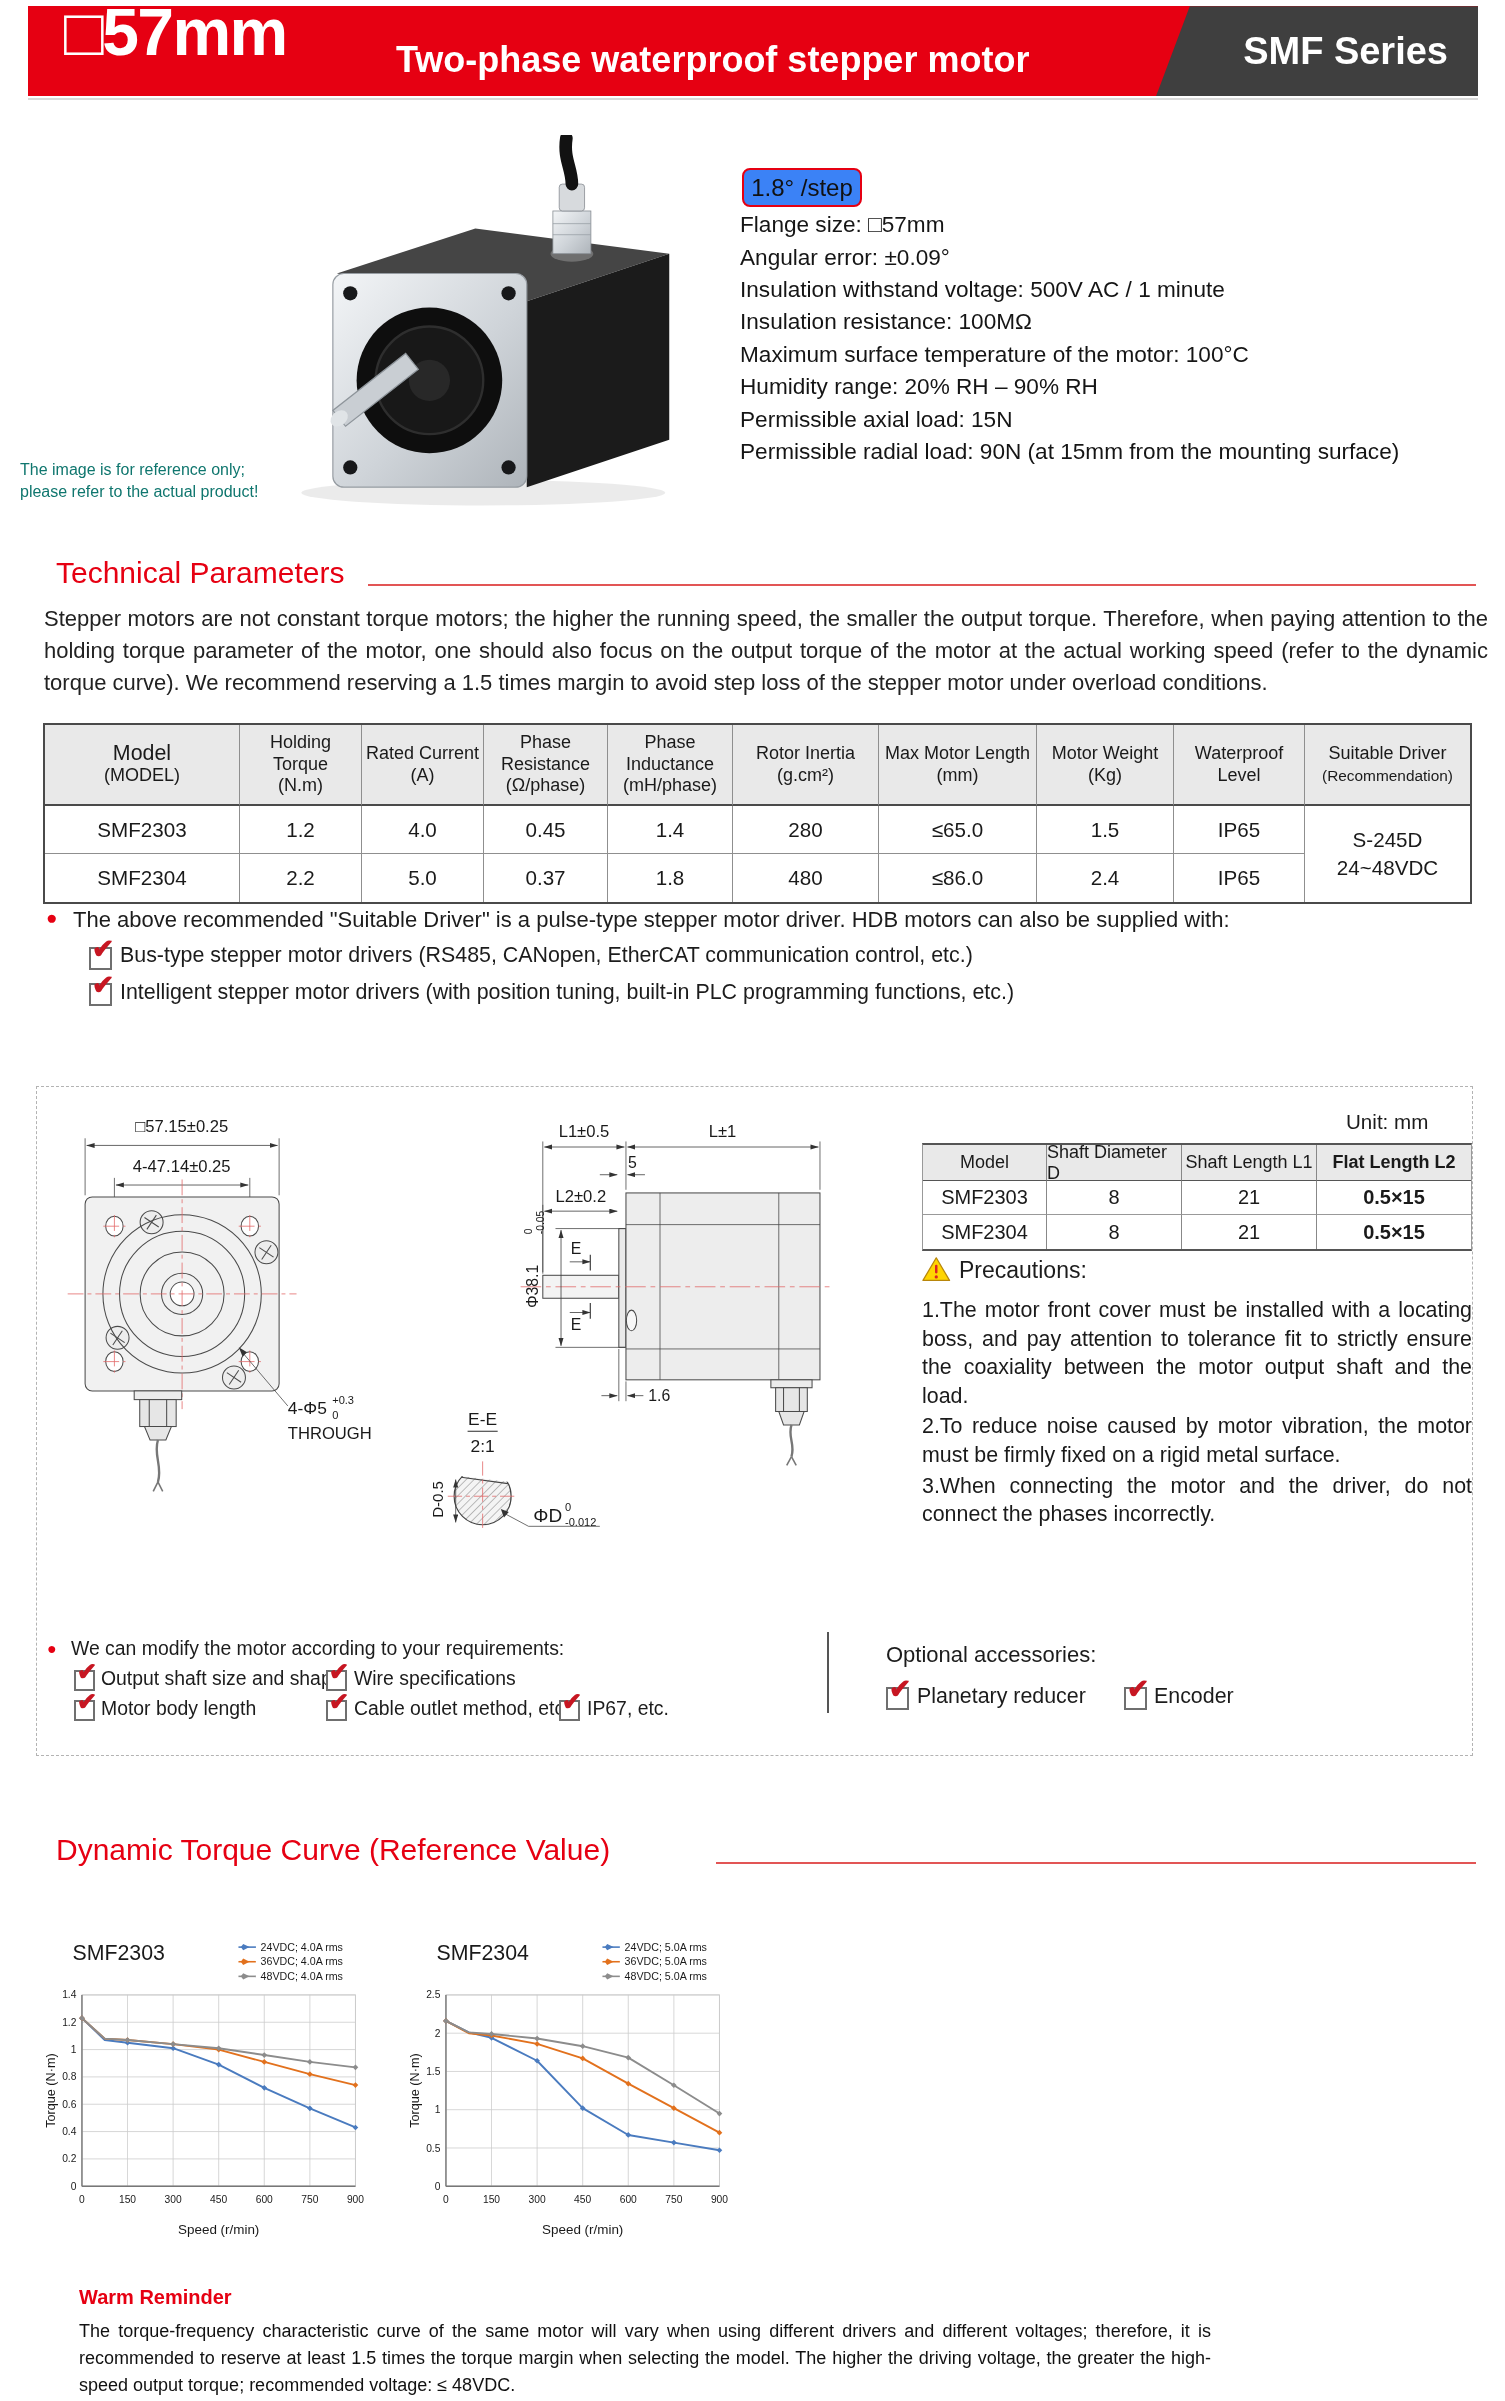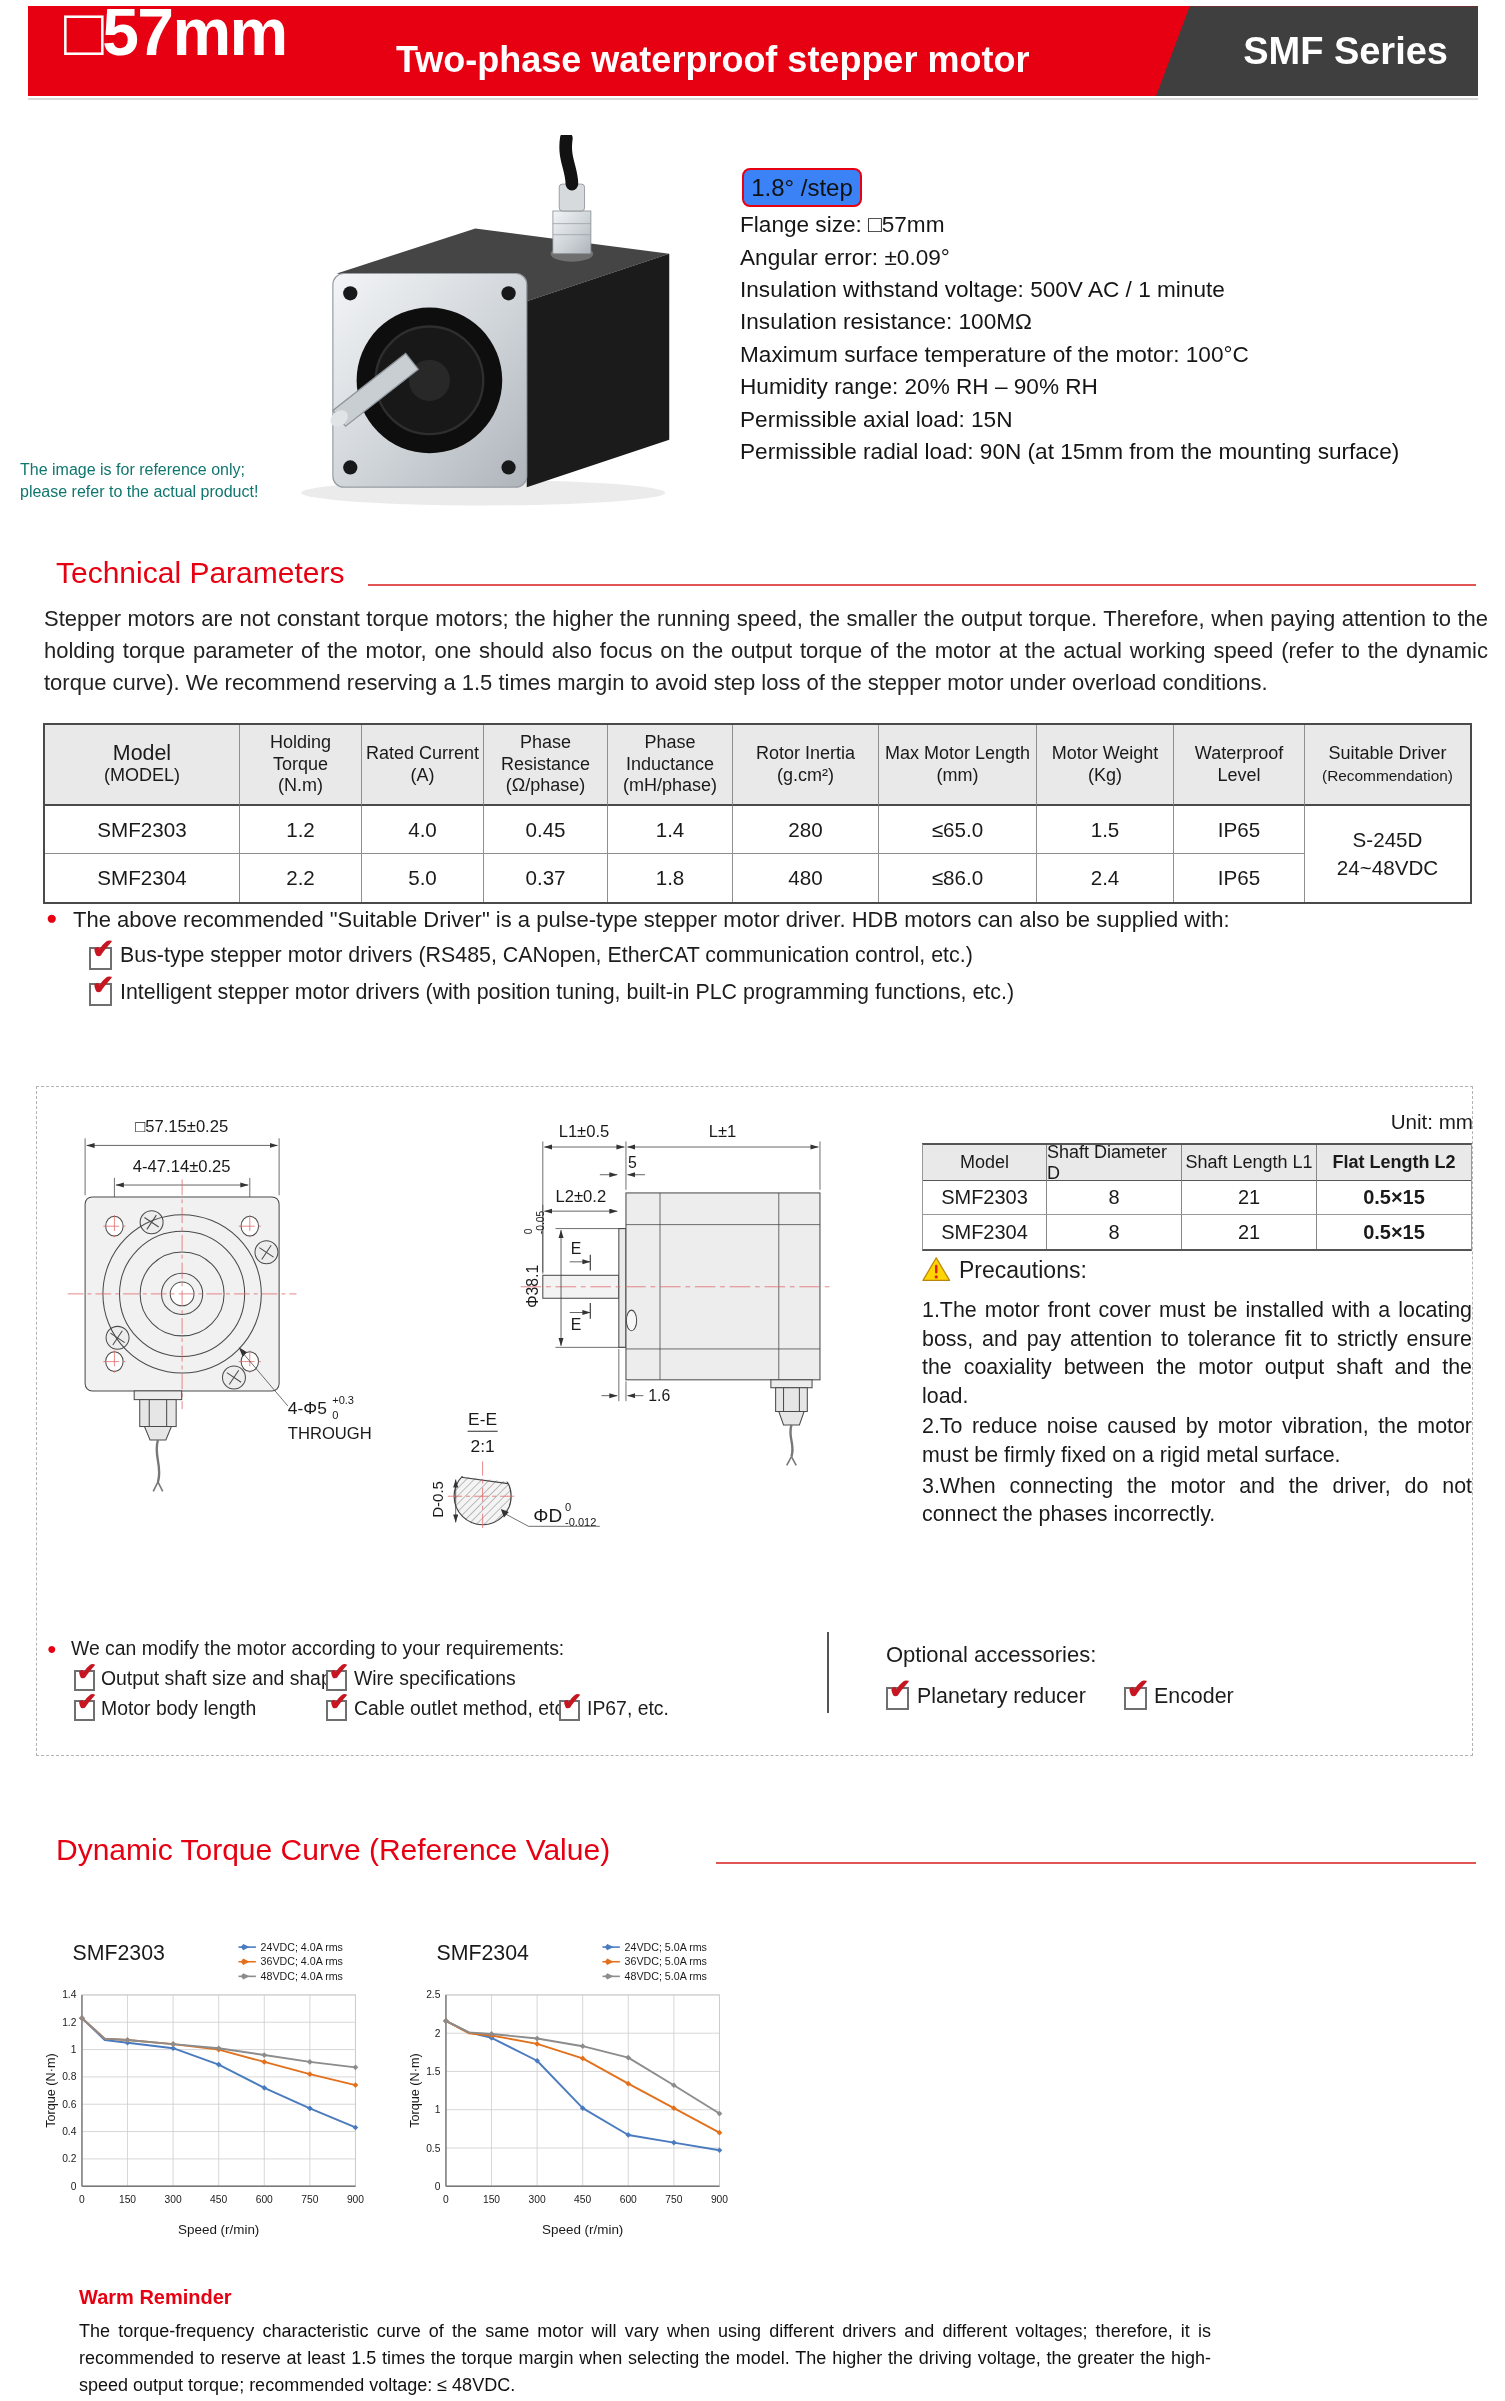--- a/index.html
+++ b/index.html
@@ -342,21 +342,21 @@
       <text x="514" y="522" text-anchor="middle" font-size="19">D-0.5</text>
     </g>
     <polyline points="592,540 622,556 712,556" stroke-width="1"></polyline>
     <polygon points="587,534 597,538 591,545" fill="#333" stroke="none"></polygon>
     <text x="628" y="551" font-size="24">ΦD</text>
     <text x="668" y="537" font-size="14">0</text>
     <text x="668" y="555" font-size="14">-0.012</text>
   </g>
 </svg>
 
-<div class="abs lbl" style="left:1346px;top:1110px;width:127px;text-align:right;font-size:20.6px">Unit: mm</div>
+<div class="abs lbl" style="left:1346px;top:1110px;width:127px;font-size:20.6px">Unit: mm</div>
 
 <div class="abs dtable">
   <div class="th">Model</div>
   <div class="th">Shaft Diameter D</div>
   <div class="th">Shaft Length L1</div>
   <div class="th last">Flat Length L2</div>
   <div class="td r1">SMF2303</div>
   <div class="td r1">8</div>
   <div class="td r1">21</div>
   <div class="td r1 last">0.5×15</div>

